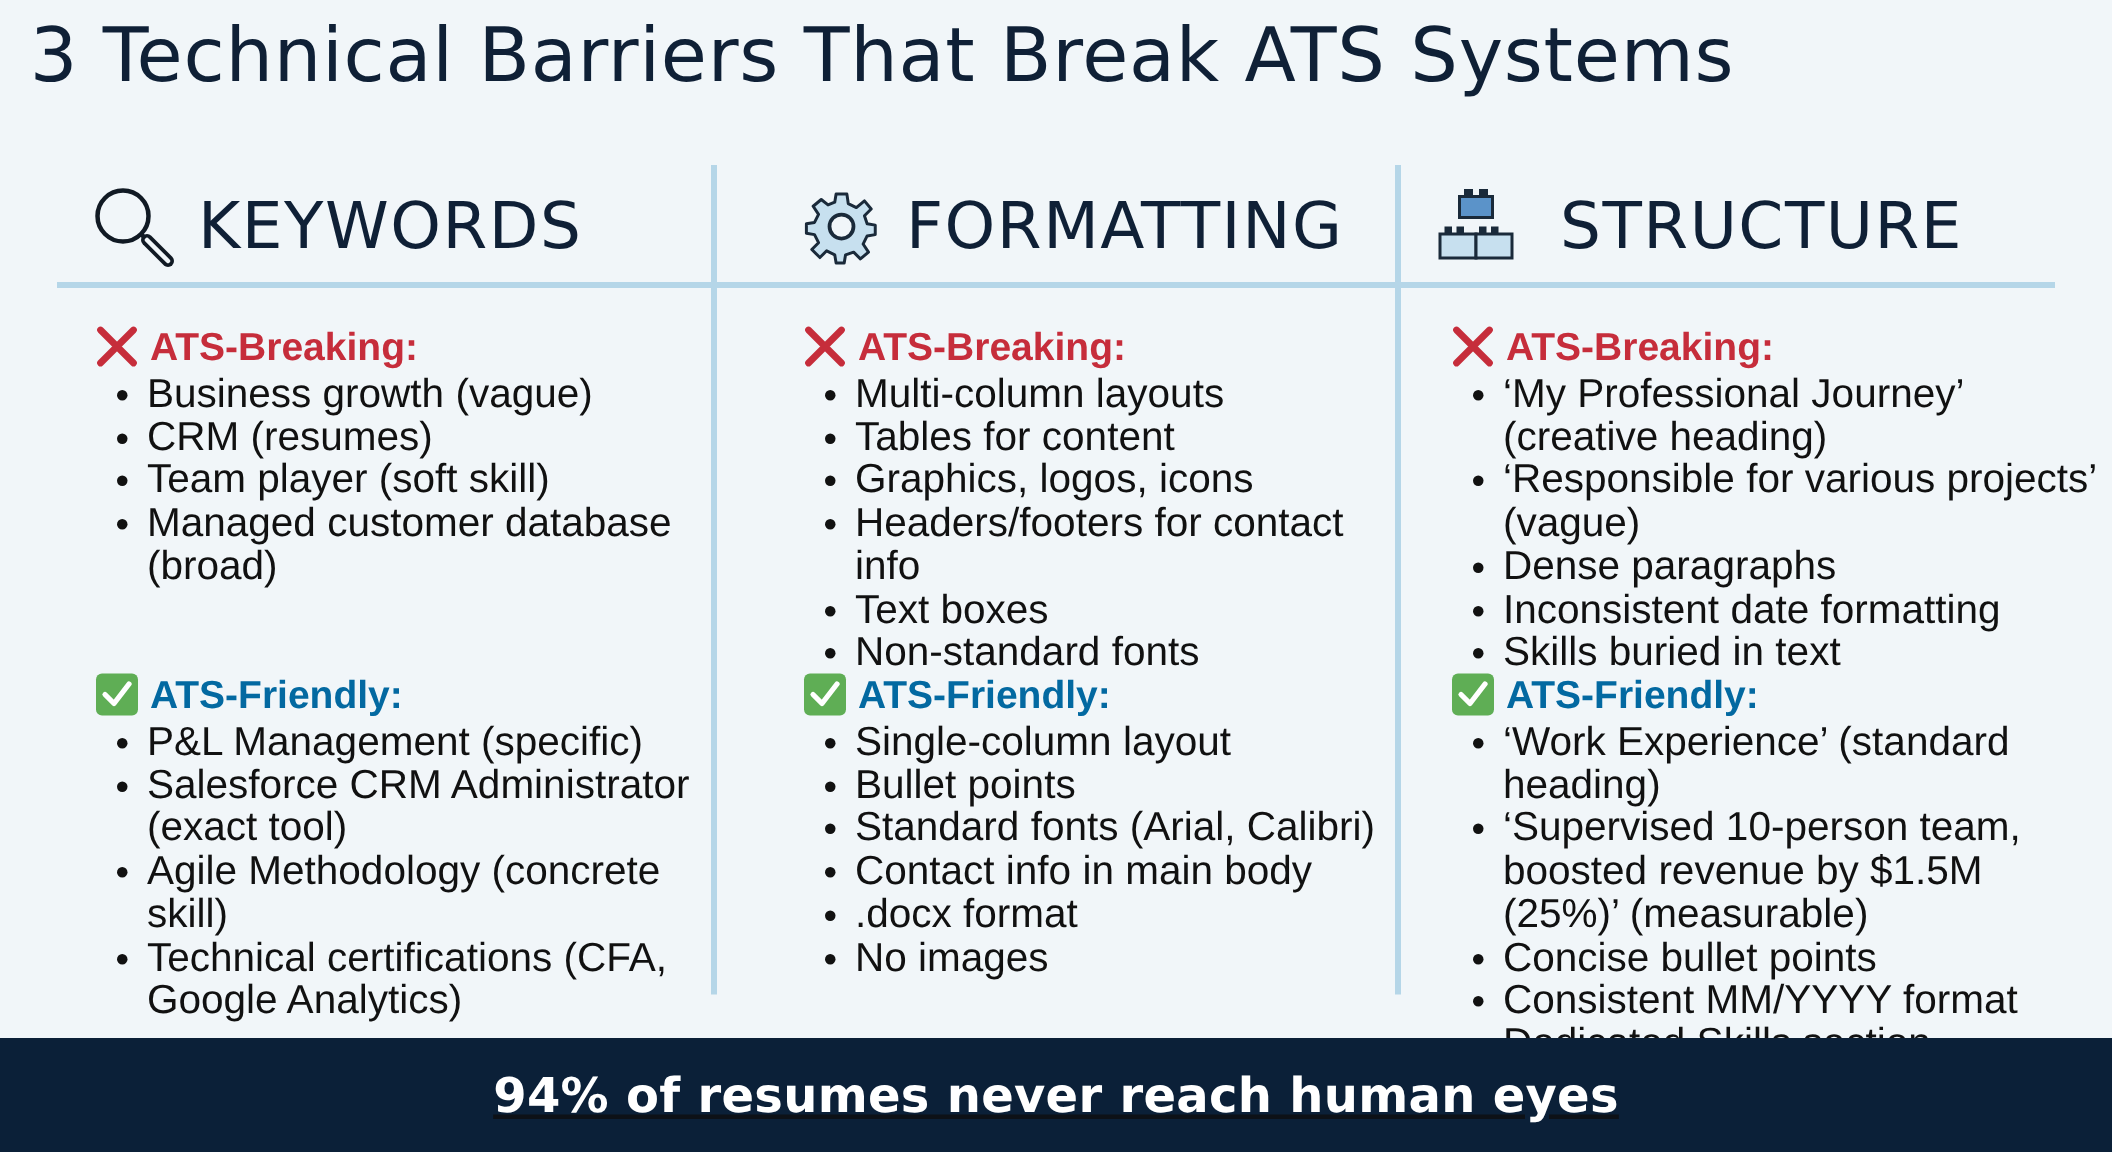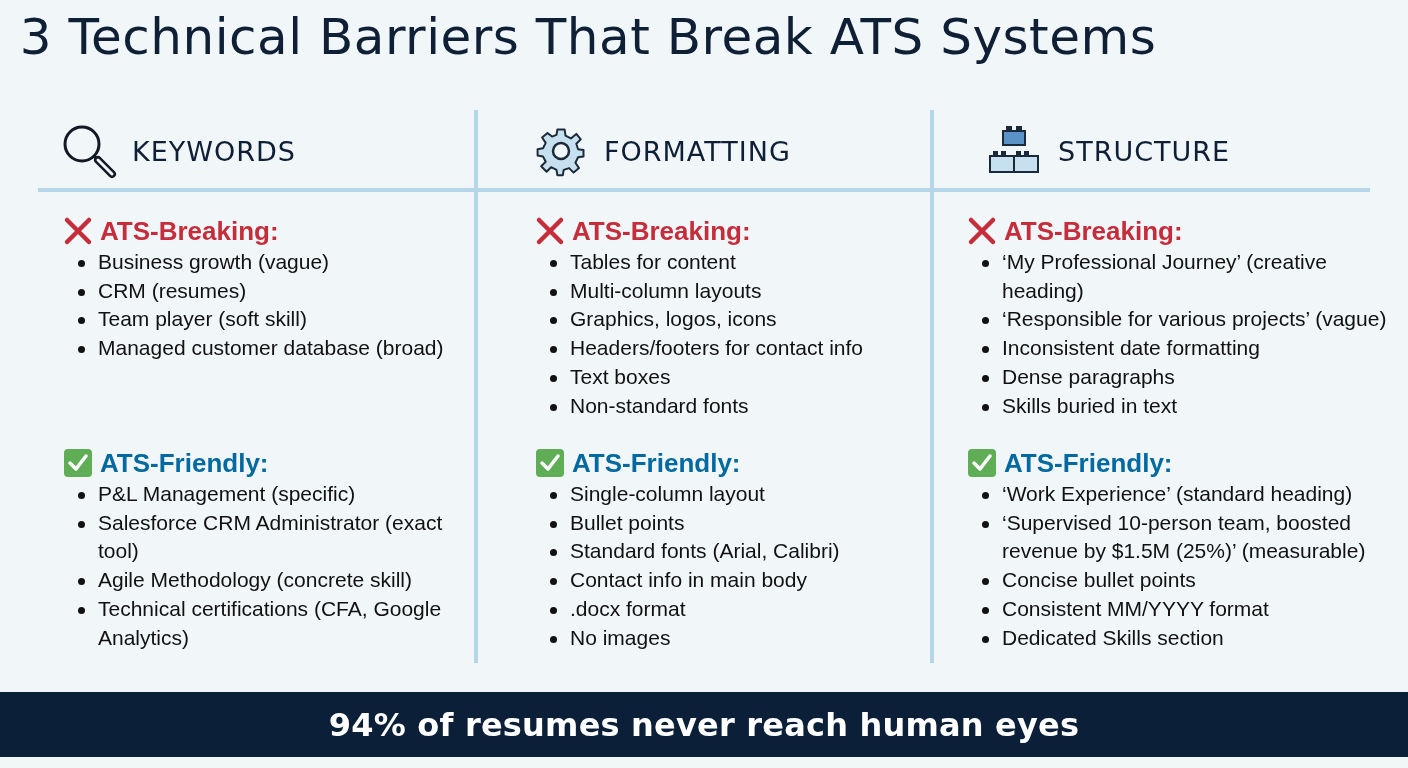--- a/index.html
+++ b/index.html
@@ -30,52 +30,52 @@
     .vrule.v1 { left: 474px; }
     .vrule.v2 { left: 930px; }
 
     .col-head {
       position: absolute; top: 122px; height: 58px;
       display: flex; align-items: center;
     }
     .col-head .icon { width: 58px; height: 58px; display: flex; align-items: center; justify-content: center; }
     .col-head .label {
       font-family: "DejaVu Sans", sans-serif;
-      font-size: 27px; color: #0f2036; margin-left: 14px; letter-spacing: 1px;
+      font-size: 43px; color: #0f2036; margin-left: 14px; letter-spacing: 1px;
     }
 
     .col { position: absolute; top: 214px; }
     .col.c1 { left: 62px; width: 410px; }
     .col.c2 { left: 534px; width: 395px; }
     .col.c3 { left: 966px; width: 440px; }
 
     .sec-head {
       display: flex; align-items: center;
       font-size: 26px; font-weight: bold; height: 34px;
     }
     .sec-head.bad { color: #c62d3b; }
     .sec-head.good { color: #0369a1; }
     .sec-head .mark { width: 32px; height: 32px; margin-right: 6px; display: flex; align-items: center; justify-content: center; }
 
     ul.items { list-style: none; margin-left: 14px; }
     ul.items li {
       position: relative; padding-left: 22px;
-      font-size: 21px; line-height: 28.7px; color: #111;
+      font-size: 27px; line-height: 28.7px; color: #111;
     }
     ul.items li::before {
       content: ""; position: absolute; left: 2px; top: 12px;
       width: 7px; height: 7px; border-radius: 50%; background: #111;
     }
 
     .good-block { position: absolute; top: 232px; left: 0; }
 
     .footer {
-      position: absolute; left: 0; top: 692px; width: 1408px; height: 65px;
+      position: absolute; left: 0; top: 692px; width: 1408px; height: 76px;
       background: #0b2038;
-      display: flex; align-items: center; justify-content: center;
+      display: flex; align-items: center; justify-content: center; text-decoration: underline;
     }
     .footer span {
       color: #ffffff; font-size: 32px; font-weight: bold;
       font-family: "DejaVu Sans", sans-serif; letter-spacing: 0.2px;
     }
   </style>
 </head>
 <body>
 
 <div class="page">
@@ -103,21 +103,21 @@
       <svg width="58" height="58" viewBox="0 0 58 58">
         <g transform="translate(29,29)">
           <path d="M-4,-24 L4,-24 L5,-17 L11,-14 L17,-19 L22,-13 L17,-8 L19,-2 L25,-1 L25,6 L19,7 L16,13 L20,19 L14,24 L9,19 L3,21 L2,27 L-4,27 L-5,21 L-11,18 L-16,23 L-22,17 L-17,12 L-20,6 L-26,5 L-26,-2 L-20,-3 L-17,-9 L-21,-15 L-15,-20 L-10,-16 L-5,-18 Z" fill="#c7e0ef" stroke="#1a2a3a" stroke-width="2.2" stroke-linejoin="round" transform="scale(0.9)"></path>
           <circle cx="0" cy="0" r="8" fill="#f1f6f9" stroke="#1a2a3a" stroke-width="2.5"></circle>
         </g>
       </svg>
     </span>
     <span class="label">FORMATTING</span>
   </div>
 
-  <div class="col-head" style="left:986px;">
+  <div class="col-head" style="left:956px;gap:12px;">
     <span class="icon">
       <svg width="58" height="58" viewBox="0 0 58 58">
         <rect x="20" y="4" width="6" height="5" fill="#1a2a3a"></rect>
         <rect x="30" y="4" width="6" height="5" fill="#1a2a3a"></rect>
         <rect x="17" y="9" width="22" height="14" fill="#5b93c9" stroke="#1a2a3a" stroke-width="2"></rect>
         <rect x="7" y="29" width="5" height="5" fill="#1a2a3a"></rect>
         <rect x="15" y="29" width="5" height="5" fill="#1a2a3a"></rect>
         <rect x="30" y="29" width="5" height="5" fill="#1a2a3a"></rect>
         <rect x="38" y="29" width="5" height="5" fill="#1a2a3a"></rect>
         <rect x="4" y="34" width="24" height="16" fill="#c7e0ef" stroke="#1a2a3a" stroke-width="2"></rect>
@@ -164,22 +164,22 @@
   <div class="col c2">
     <div class="sec-head bad">
       <span class="mark">
         <svg width="30" height="30" viewBox="0 0 30 30">
             <path d="M4,4 L26,26 M26,4 L4,26" stroke="#c62d3b" stroke-width="4.5" stroke-linecap="round"></path>
           </svg>
       </span>
       <span>ATS-Breaking:</span>
     </div>
     <ul class="items">
+      <li>Multi-column layouts</li>
       <li>Tables for content</li>
-      <li>Multi-column layouts</li>
       <li>Graphics, logos, icons</li>
       <li>Headers/footers for contact info</li>
       <li>Text boxes</li>
       <li>Non-standard fonts</li>
     </ul>
     <div class="good-block">
       <div class="sec-head good">
         <span class="mark">
           <svg width="30" height="30" viewBox="0 0 30 30">
               <rect x="1" y="1" width="28" height="28" rx="4" fill="#5fae55"></rect>
@@ -204,22 +204,22 @@
       <span class="mark">
         <svg width="30" height="30" viewBox="0 0 30 30">
             <path d="M4,4 L26,26 M26,4 L4,26" stroke="#c62d3b" stroke-width="4.5" stroke-linecap="round"></path>
           </svg>
       </span>
       <span>ATS-Breaking:</span>
     </div>
     <ul class="items" style="width:420px;">
       <li>‘My Professional Journey’ (creative heading)</li>
       <li>‘Responsible for various projects’ (vague)</li>
+      <li>Dense paragraphs</li>
       <li>Inconsistent date formatting</li>
-      <li>Dense paragraphs</li>
       <li>Skills buried in text</li>
     </ul>
     <div class="good-block">
       <div class="sec-head good">
         <span class="mark">
           <svg width="30" height="30" viewBox="0 0 30 30">
               <rect x="1" y="1" width="28" height="28" rx="4" fill="#5fae55"></rect>
               <path d="M7,15 L13,21 L23,8" fill="none" stroke="#ffffff" stroke-width="3.5" stroke-linecap="round" stroke-linejoin="round"></path>
             </svg>
         </span>

